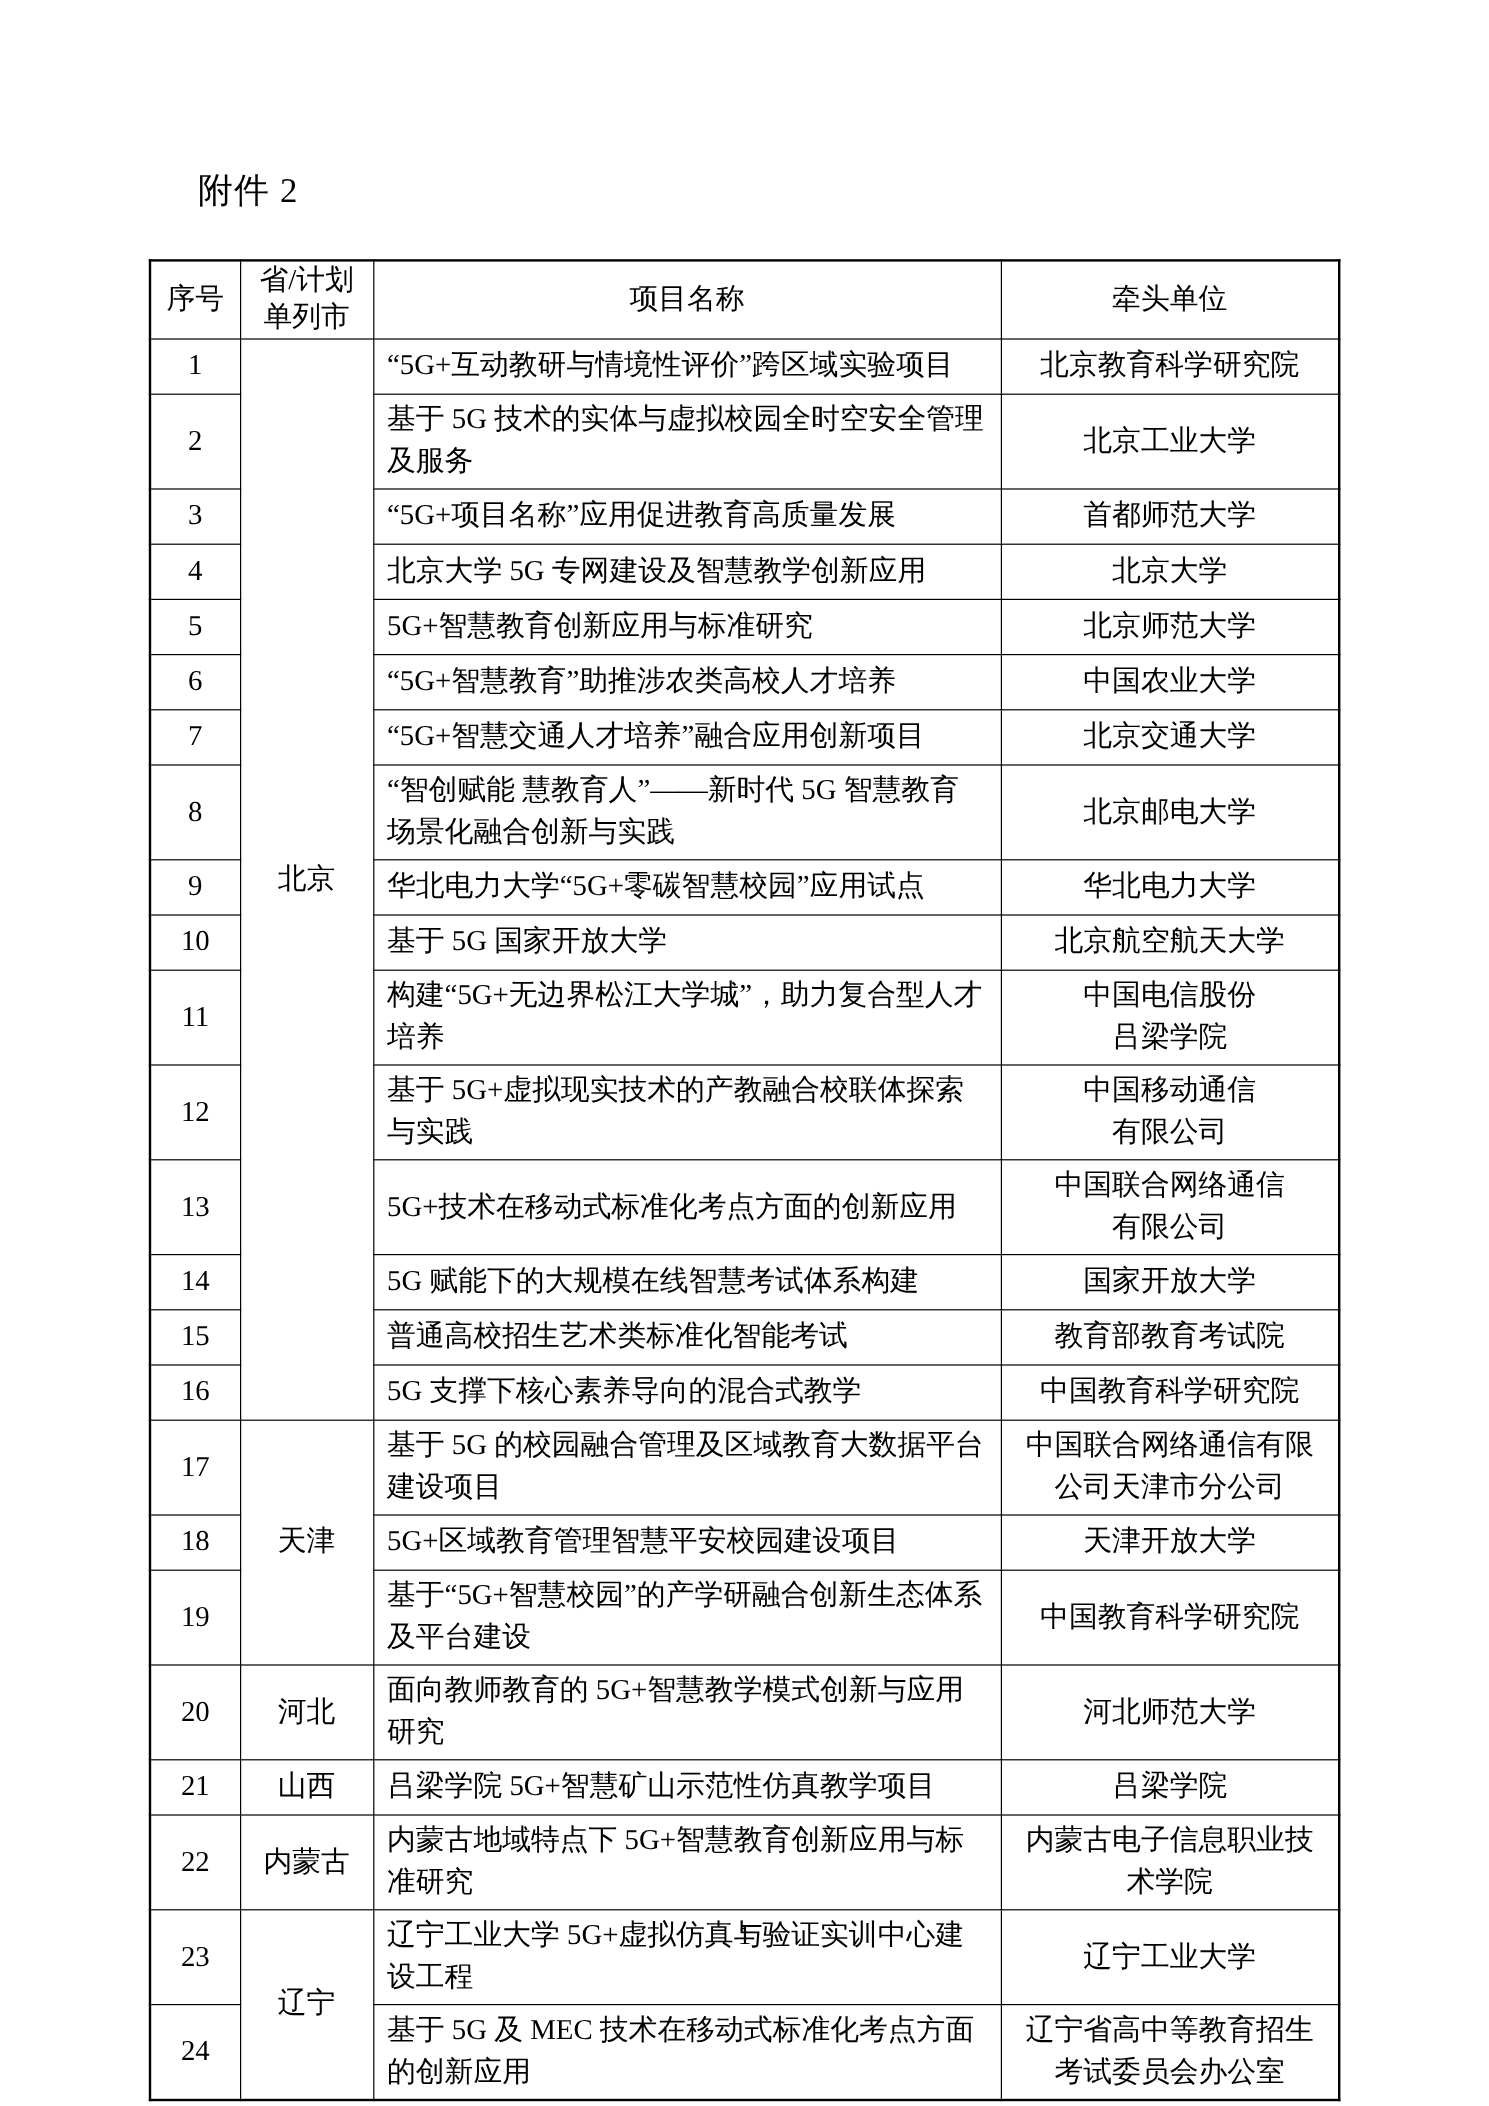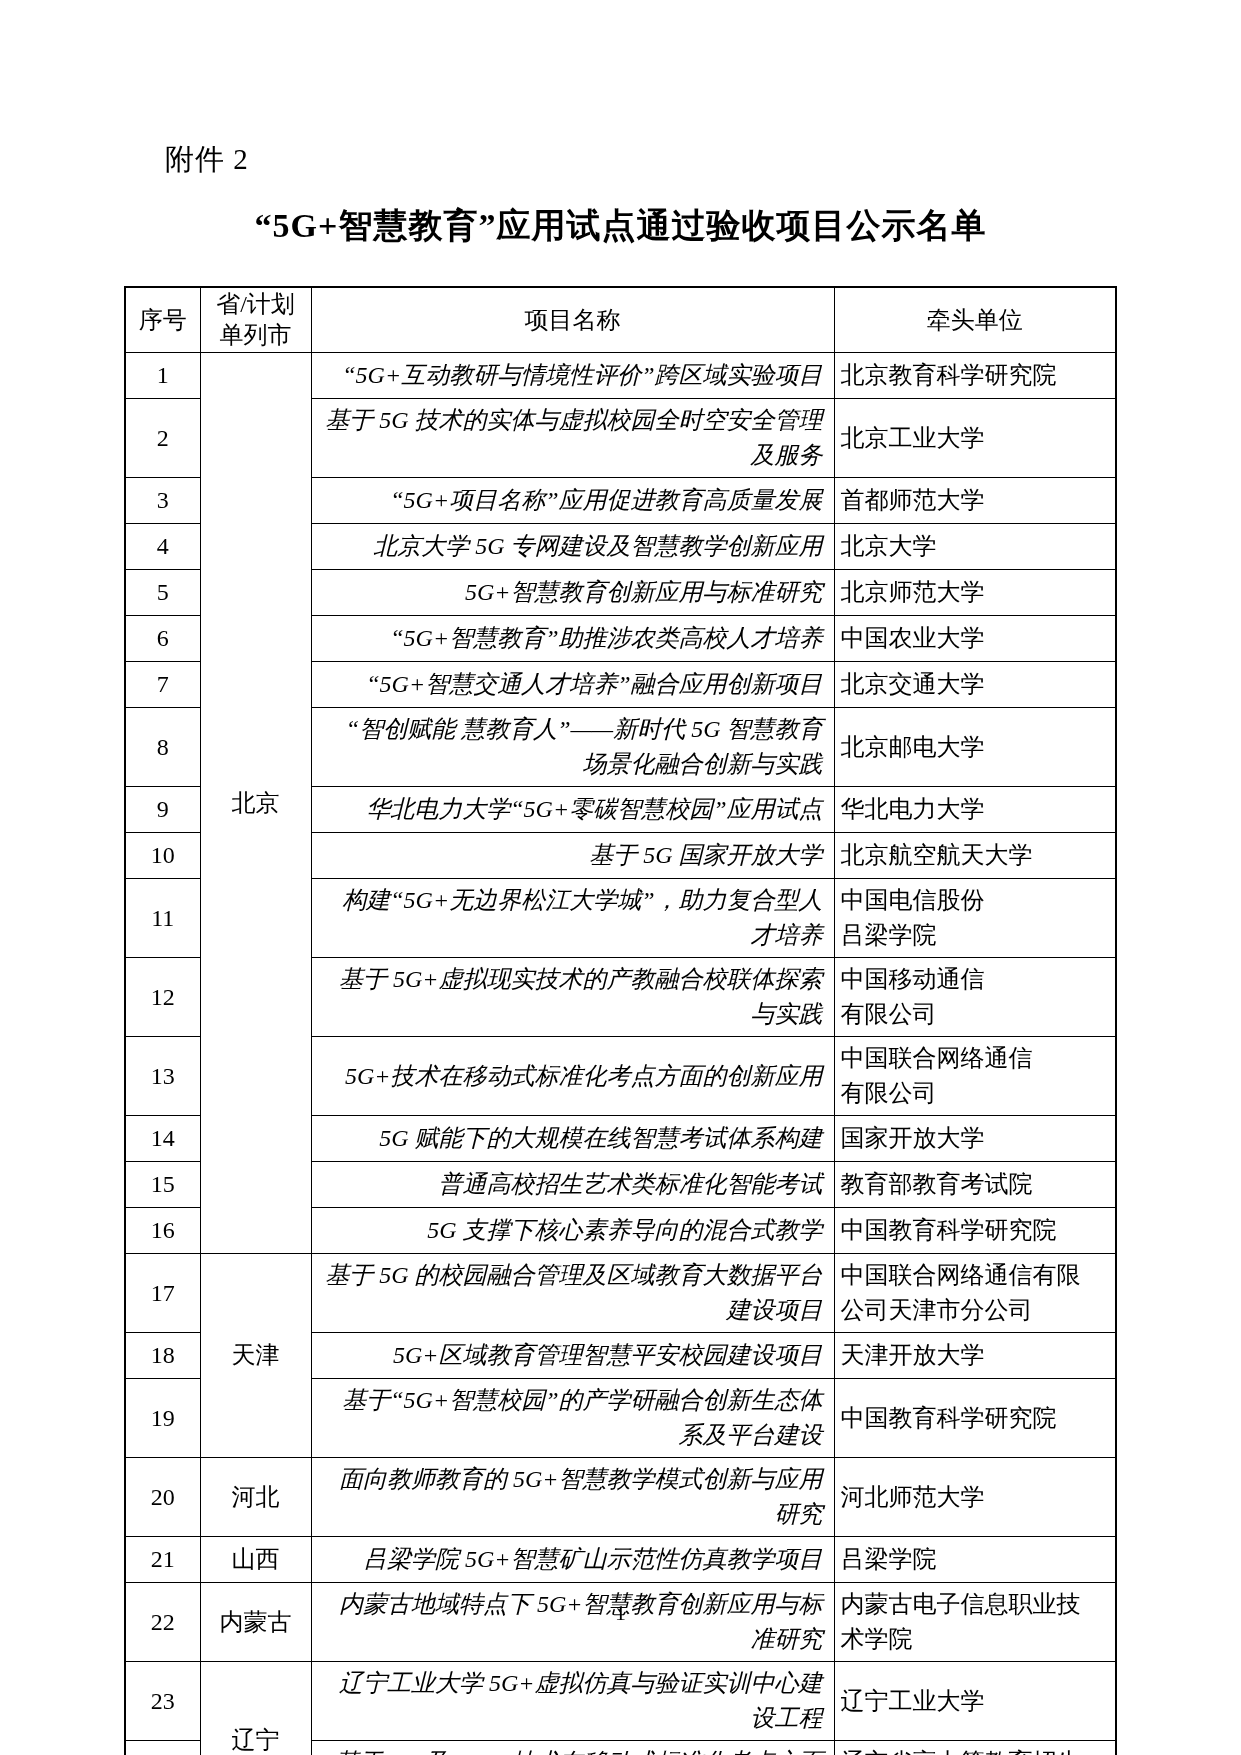--- a/index.html
+++ b/index.html
@@ -54,28 +54,27 @@
     height: 46px;
     line-height: 35px;
     padding: 4px 2px;
   }
   td.col-region {
     text-align: center;
     padding: 4px 18px;
     line-height: 35px;
   }
   td.col-project {
-    text-align: right;
+    text-align: left;
     padding: 4px 11px;
     line-height: 35px;
     height: 46px;
-    font-style: italic;
   }
   td.col-org {
-    text-align: left;
+    text-align: center;
     padding: 4px 6px;
     line-height: 35px;
     white-space: pre-line;
     height: 46px;
   }
   .page-footer {
     position: absolute;
     top: 1600px;
     left: 0;
     width: 100%;
@@ -83,21 +82,20 @@
     font-size: 22px;
   }
 </style>
 </head>
 <body>
 
 <div class="page">
 
   <div class="attachment">附件 2</div>
 
-  <h1 class="doc-title">“5G+智慧教育”应用试点通过验收项目公示名单</h1>
 
   <table class="projects">
     <colgroup>
       <col style="width:75px">
       <col style="width:111px">
       <col style="width:523px">
       <col style="width:282px">
     </colgroup>
     <thead>
       <tr>

